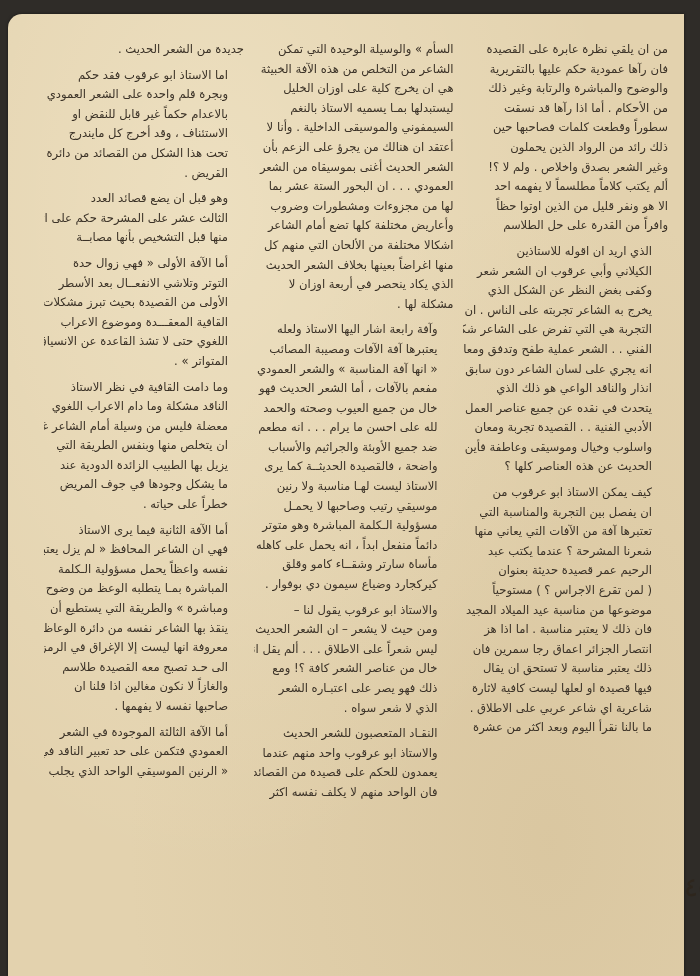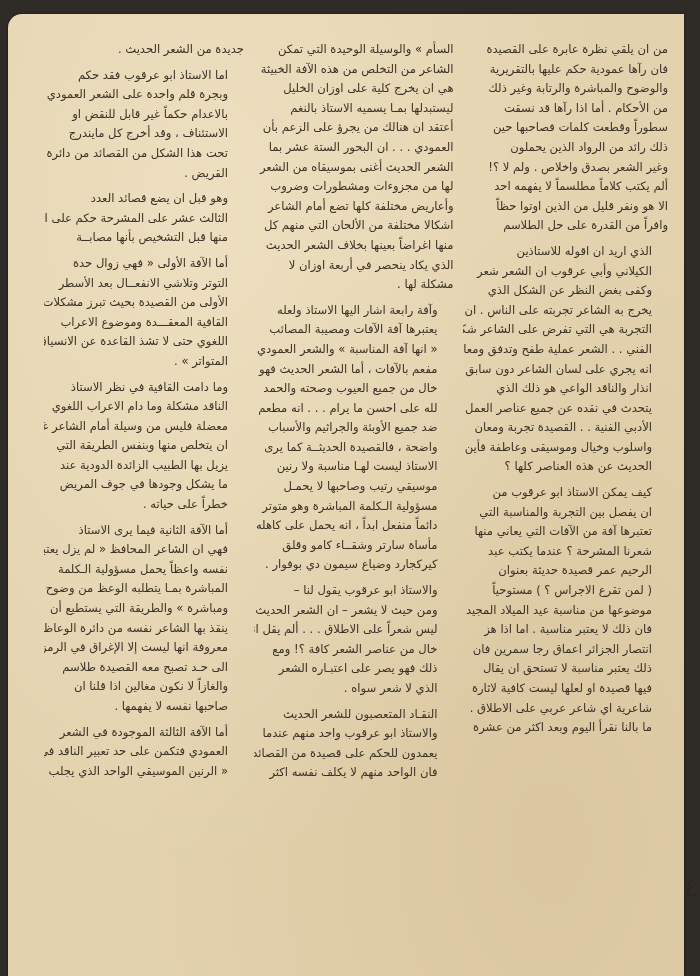--- a/index.html
+++ b/index.html
@@ -139,23 +139,24 @@
         <span class="line">« الرنين الموسيقي الواحد الذي يجلب</span>
       </p>
     </div>
 
     <div class="col mid">
       <p class="para">
         <span class="line">السأم » والوسيلة الوحيدة التي تمكن</span>
         <span class="line">الشاعر من التخلص من هذه الآفة الخبيثة</span>
         <span class="line">هي ان يخرج كلية على اوزان الخليل</span>
         <span class="line">ليستبدلها بمـا يسميه الاستاذ بالنغم</span>
+        <span class="line">السيمفوني والموسيقى الداخلية . وأنا لا</span>
         <span class="line">أعتقد ان هنالك من يجرؤ على الزعم بأن</span>
+        <span class="line">الشعر الحديث أغنى بموسيقاه من الشعر</span>
         <span class="line">العمودي . . . ان البحور الستة عشر بما</span>
-        <span class="line">الشعر الحديث أغنى بموسيقاه من الشعر</span>
         <span class="line">لها من مجزوءات ومشطورات وضروب</span>
         <span class="line">وأعاريض مختلفة كلها تضع أمام الشاعر</span>
         <span class="line">اشكالا مختلفة من الألحان التي منهم كل</span>
         <span class="line">منها اغراضاً بعينها بخلاف الشعر الحديث</span>
         <span class="line">الذي يكاد ينحصر في أربعة اوزان لا</span>
         <span class="line">مشكلة لها .</span>
       </p>
       <p class="para indent">
         <span class="line">وآفة رابعة اشار اليها الاستاذ ولعله</span>
         <span class="line">يعتبرها آفة الآفات ومصيبة المصائب</span>

